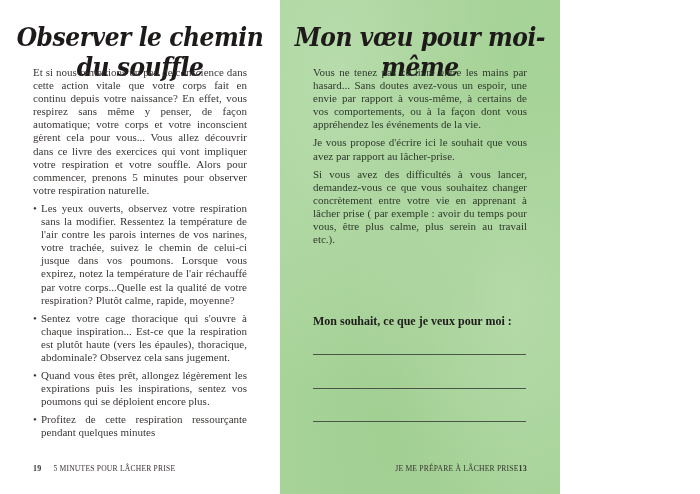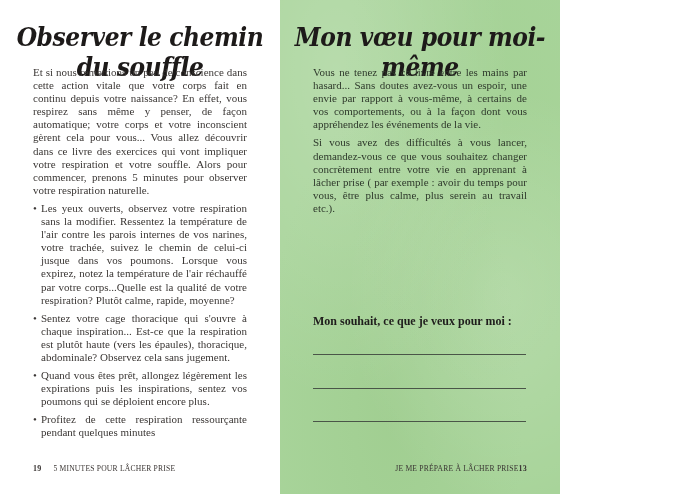--- a/index.html
+++ b/index.html
@@ -77,20 +77,21 @@
     <div class="footer footer-left">
       <span class="num">19</span>
       <span>5 MINUTES POUR LÂCHER PRISE</span>
     </div>
   </div>
 
   <div class="page page-right">
     <h1 class="title">Mon vœu pour moi-même</h1>
     <div class="content">
       <p class="para">Vous ne tenez pas ce livre entre les mains par hasard... Sans doutes avez-vous un espoir, une envie par rapport à vous-même, à certains de vos comportements, ou à la façon dont vous appréhendez les événements de la vie.</p>
+      <p class="para">Je vous propose d'écrire ici le souhait que vous avez par rapport au lâcher-prise.</p>
       <p class="para">Si vous avez des difficultés à vous lancer, demandez-vous ce que vous souhaitez changer concrètement entre votre vie en apprenant à lâcher prise ( par exemple : avoir du temps pour vous, être plus calme, plus serein au travail etc.).</p>
     </div>
     <div class="wish-label">Mon souhait, ce que je veux pour moi :</div>
     <div class="write-line" style="top:354px"></div>
     <div class="write-line" style="top:388px"></div>
     <div class="write-line" style="top:421px"></div>
     <div class="footer footer-right">
       <span>JE ME PRÉPARE À LÂCHER PRISE</span>
       <span class="num">13</span>
     </div>

